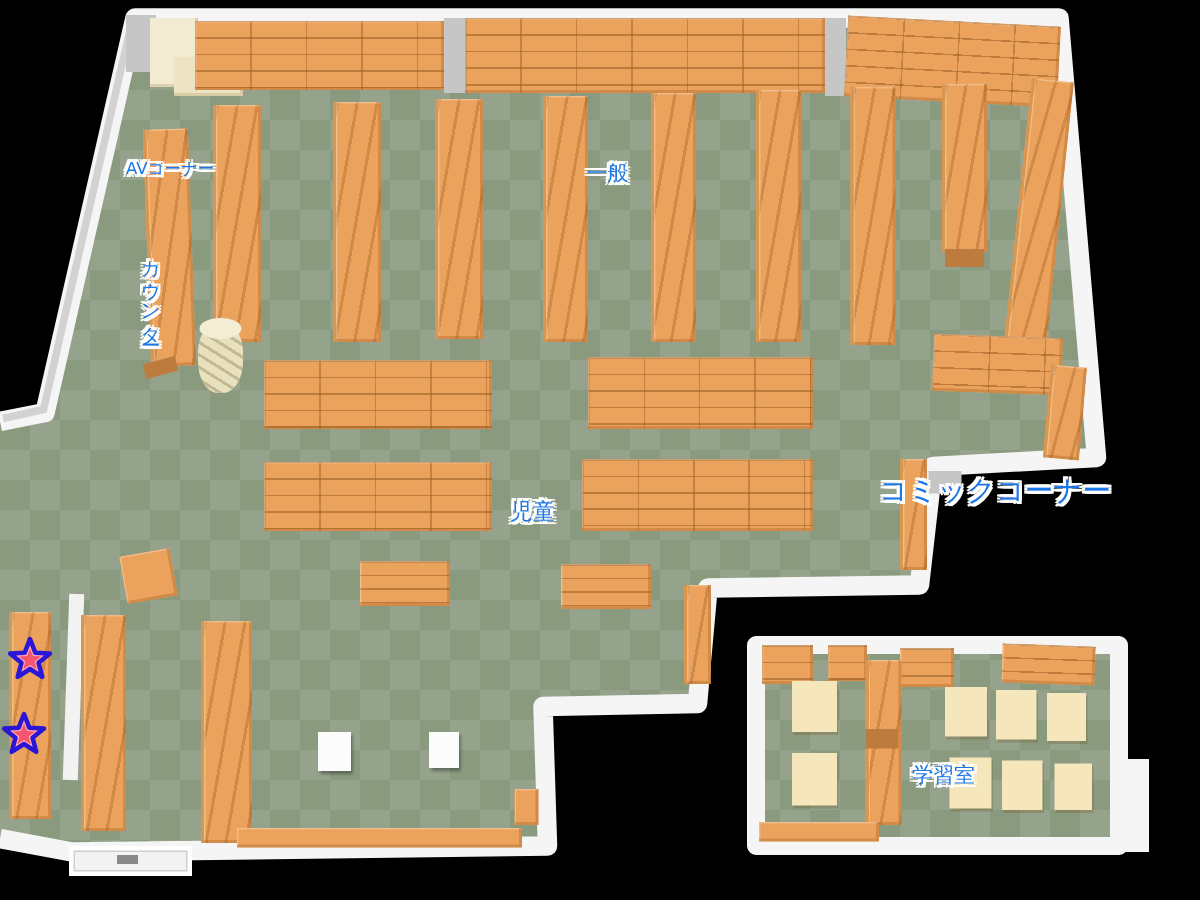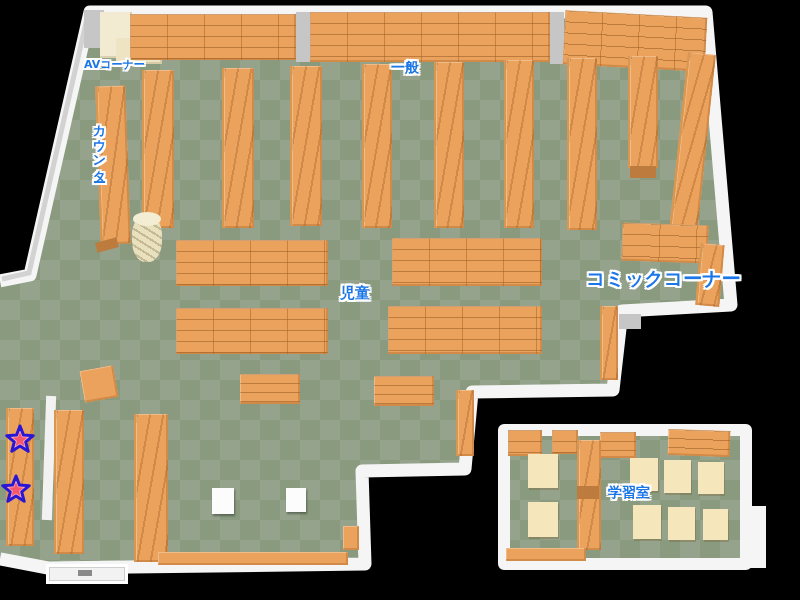--- a/index.html
+++ b/index.html
@@ -15,24 +15,24 @@
           repeating-linear-gradient(to bottom, rgba(150,92,34,.55) 0 1px, transparent 1px 11px),
           repeating-linear-gradient(to right, rgba(150,92,34,.45) 0 1px, transparent 1px 37px);}
   .lines{background-image:
           repeating-linear-gradient(to bottom, rgba(150,92,34,.55) 0 1px, transparent 1px 9px);}
   .cream{position:absolute;background:#f2ebd1;box-shadow:inset -2px -2px 0 rgba(150,130,80,.25);}
   .table-cream{position:absolute;background:#f6e6bb;box-shadow:1px 2px 0 rgba(120,90,40,.3);}
   .table-white{position:absolute;background:#fcfcfc;box-shadow:1px 2px 2px rgba(0,0,0,.35);}
   .wall-piece{position:absolute;background:#f2f2f2;}
   .gray{position:absolute;background:#c6c6c6;}
   .darkcap{position:absolute;background:#bd7c3e;}
-  .lbl{position:absolute;color:#1b76e8;font-weight:bold;white-space:nowrap;z-index:30;
+  .lbl{position:absolute;color:#1b76e8;font-weight:normal;white-space:nowrap;z-index:30;
        text-shadow:-2px 0 0 #fff,2px 0 0 #fff,0 -2px 0 #fff,0 2px 0 #fff,
                    -2px -2px 0 #fff,2px 2px 0 #fff,-2px 2px 0 #fff,2px -2px 0 #fff,
-                   -1px -2px 0 #fff,1px 2px 0 #fff;}
+                   -1px -2px 0 #fff,1px 2px 0 #fff;margin-top:48px;}
   .lbl.vert{writing-mode:vertical-rl;text-orientation:mixed;}
   .marker{position:absolute;z-index:40;}
   .cyl{position:absolute;background:#e9e0bd;border-radius:40% 40% 45% 45%;
        background-image:repeating-linear-gradient(32deg, rgba(140,128,88,.4) 0 2px, transparent 2px 7px);}
   .cyl-top{position:absolute;background:#f3edd4;border-radius:50%;}
 </style>
 </head>
 <body>
 
 <div id="stage">
@@ -123,21 +123,21 @@
   <div class="table-cream" style="left:698px;top:462px;width:26px;height:32px;"></div>
   <div class="table-cream" style="left:633px;top:505px;width:28px;height:34px;"></div>
   <div class="table-cream" style="left:668px;top:507px;width:27px;height:33px;"></div>
   <div class="table-cream" style="left:703px;top:509px;width:25px;height:31px;"></div>
 
   <div class="lbl" style="left:84px;top:57px;font-size:11px;">AVコーナー</div>
   <div class="lbl vert" style="left:90px;top:116px;font-size:13px;">カウンター</div>
   <div class="lbl" style="left:391px;top:59px;font-size:14px;">一般</div>
   <div class="lbl" style="left:340px;top:284px;font-size:15px;">児童</div>
   <div class="lbl" style="left:586px;top:266px;font-size:19px;">コミックコーナー</div>
-  <div class="lbl" style="left:608px;top:484px;font-size:14px;text-align:right;">学習室</div>
+  <div class="lbl" style="left:608px;top:460px;font-size:14px;text-align:right;">学習室</div>
 
   <svg class="marker" style="left:4px;top:424px;" width="32" height="32" viewBox="0 0 32 32">
     <path d="M16 2 L19.5 11.1 L29.3 11.7 L21.7 17.9 L24.2 27.3 L16 22 L7.8 27.3 L10.3 17.9 L2.7 11.7 L12.5 11.1 Z" fill="#ffaab6" stroke="#2a17d6" stroke-width="3" stroke-linejoin="round"></path>
     <path d="M16 2 L19.5 11.1 L29.3 11.7 L21.7 17.9 L24.2 27.3 L16 22 L7.8 27.3 L10.3 17.9 L2.7 11.7 L12.5 11.1 Z" transform="translate(16,16) scale(0.55) translate(-16,-16)" fill="#f4566e"></path>
   </svg>
   <svg class="marker" style="left:0px;top:474px;" width="32" height="32" viewBox="0 0 32 32">
     <path d="M16 2 L19.5 11.1 L29.3 11.7 L21.7 17.9 L24.2 27.3 L16 22 L7.8 27.3 L10.3 17.9 L2.7 11.7 L12.5 11.1 Z" fill="#ffaab6" stroke="#2a17d6" stroke-width="3" stroke-linejoin="round"></path>
     <path d="M16 2 L19.5 11.1 L29.3 11.7 L21.7 17.9 L24.2 27.3 L16 22 L7.8 27.3 L10.3 17.9 L2.7 11.7 L12.5 11.1 Z" transform="translate(16,16) scale(0.55) translate(-16,-16)" fill="#f4566e"></path>
   </svg>
 

